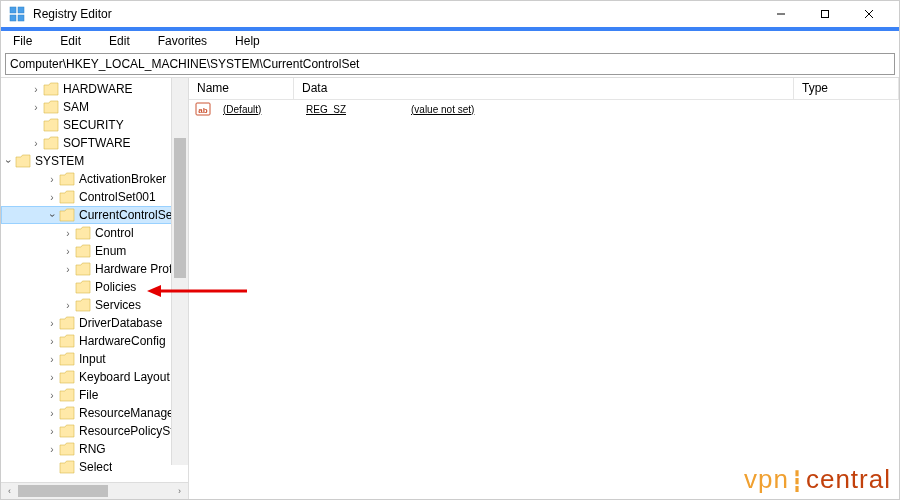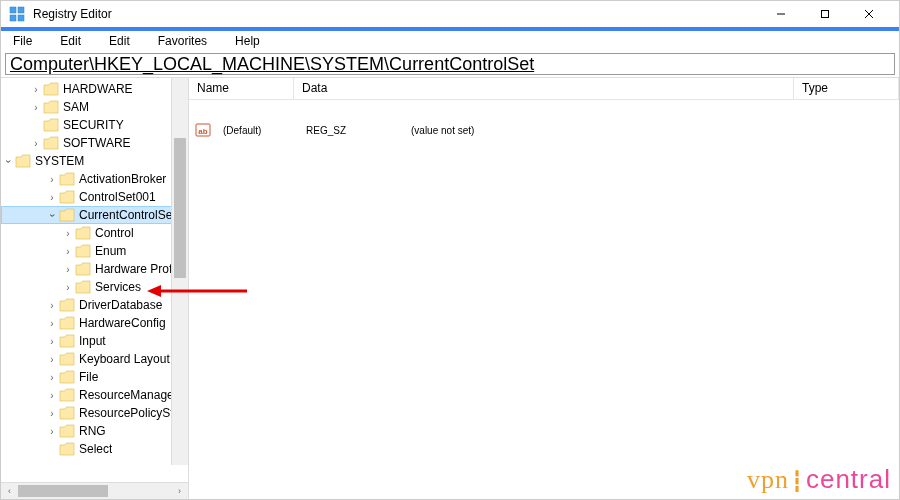--- a/index.html
+++ b/index.html
@@ -53,22 +53,21 @@
     cursor: default;
   }
   
   .addressbar {
     height: 22px;
     border: 1px solid #999;
     margin: 2px 4px;
     display: flex;
     align-items: center;
     padding: 0 4px;
-    font-size: 18px;
-    text-decoration: underline;
+    font-size: 12px;
   }
   
   .main {
     display: flex;
     height: calc(100% - 30px - 20px - 26px);
     border-top: 1px solid #ddd;
   }
   .tree-pane {
     width: 188px;
     border-right: 1px solid #ddd;
@@ -148,21 +147,20 @@
     position: absolute;
     top: 2px; bottom: 2px;
     left: 0; width: 90px;
     background: #c0c0c0;
   }
   
   .list-pane {
     flex: 1;
     display: flex;
     flex-direction: column;
-    gap: 21px;
   }
   .list-header {
     display: flex;
     height: 22px;
     border-bottom: 1px solid #e5e5e5;
   }
   .col {
     padding: 3px 8px;
     border-right: 1px solid #e5e5e5;
     font-size: 12px;
@@ -170,20 +168,21 @@
   .col.name { width: 105px; }
   .col.type { width: 105px; }
   .col.data { flex: 1; }
   .list-body {
     flex: 1;
   }
   .list-row {
     display: flex;
     height: 18px;
     align-items: center;
+    text-decoration: underline;
   }
   .list-row .cell {
     padding: 0 8px;
     font-size: 10px;
   }
   .val-icon {
     width: 16px; height: 16px;
     margin-left: 6px;
     margin-right: 4px;
     flex-shrink: 0;
@@ -191,23 +190,23 @@
   
   .watermark {
     position: absolute;
     right: 8px;
     bottom: 4px;
     font-size: 26px;
     font-weight: 300;
     letter-spacing: 1px;
     pointer-events: none;
   }
-  .watermark .vpn { color: #f0a030; font-family: Liberation Serif, serif; }
+  .watermark .vpn { color: #f0a030; }
   .watermark .dots { color: #f0a030; padding: 0 2px; font-size: 20px; }
-  .watermark .central { color: #ec4899; }
+  .watermark .central { color: #c2410c; }
   
   .annotation-arrow {
     position: absolute;
     left: 146px;
     top: 280px;
     pointer-events: none;
   }
 </style>
 </head>
 <body>
@@ -337,20 +336,27 @@
               <span class="tree-label">Enum</span>
             </div>
             <div class="tree-row" style="padding-left:60px">
               <span class="expander">›</span>
               <svg class="folder-icon" viewBox="0 0 16 14">
               <path d="M1 3 L6 3 L7.5 1 L15 1 L15 13 L1 13 Z" fill="#ffe9a8" stroke="#d9b84a" stroke-width="0.6"></path>
             </svg>
               <span class="tree-label">Hardware Profiles</span>
             </div>
             <div class="tree-row" style="padding-left:60px">
+              <span class="expander"></span>
+              <svg class="folder-icon" viewBox="0 0 16 14">
+              <path d="M1 3 L6 3 L7.5 1 L15 1 L15 13 L1 13 Z" fill="#ffe9a8" stroke="#d9b84a" stroke-width="0.6"></path>
+            </svg>
+              <span class="tree-label">Policies</span>
+            </div>
+            <div class="tree-row" style="padding-left:60px">
               <span class="expander">›</span>
               <svg class="folder-icon" viewBox="0 0 16 14">
               <path d="M1 3 L6 3 L7.5 1 L15 1 L15 13 L1 13 Z" fill="#ffe9a8" stroke="#d9b84a" stroke-width="0.6"></path>
             </svg>
               <span class="tree-label">Services</span>
             </div>
 
           <div class="tree-row" style="padding-left:44px">
             <span class="expander">›</span>
             <svg class="folder-icon" viewBox="0 0 16 14">

